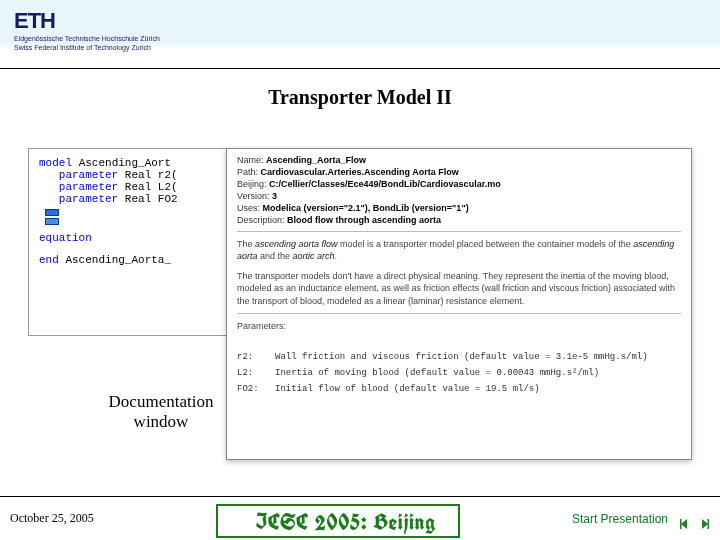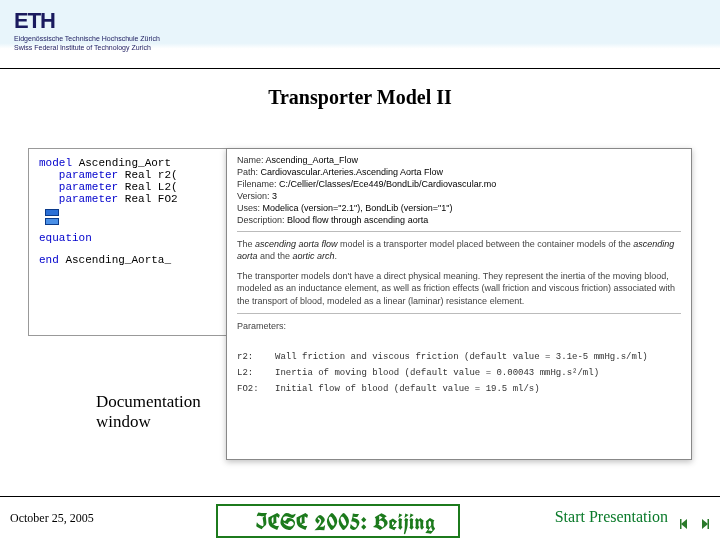--- a/index.html
+++ b/index.html
@@ -13,33 +13,33 @@
   .eq-window { position: absolute; top: 148px; left: 28px; width: 400px; height: 188px; background: #fff; border: 1px solid #999; padding: 8px 10px; font-family: "Courier New", monospace; font-size: 11px; overflow: hidden; }
   .kw-blue { color: #0000cc; }
   .kw-black { color: #000; }
   .icon-block { display: inline-block; width: 30px; height: 18px; position: relative; margin: 4px 0 2px 6px; }
   .icon-block .ib1 { position: absolute; top: 0; left: 0; width: 14px; height: 7px; background: #2a6fd6; border: 1px solid #0a3a8a; }
   .icon-block .ib2 { position: absolute; top: 9px; left: 0; width: 14px; height: 7px; background: #4a8fe6; border: 1px solid #0a3a8a; }
   .doc-window { position: absolute; top: 148px; left: 226px; width: 466px; height: 312px; background: #fff; border: 1px solid #888; box-shadow: 0 2px 6px rgba(0,0,0,0.25); font-family: Arial, sans-serif; font-size: 9px; color: #333; z-index: 5; }
   .doc-inner { padding: 6px 10px 8px 10px; }
   .doc-row { margin-bottom: 2px; }
   .doc-label { color: #333; }
-  .doc-val { font-weight: normal; color: #000; }
+  .doc-val { font-weight: bold; color: #000; }
   .doc-hr { border: 0; border-top: 1px solid #bbb; margin: 6px 0; }
   .doc-desc { font-size: 9px; line-height: 1.35; color: #444; }
   .doc-desc em { color: #222; }
   .param-table { font-family: "Courier New", monospace; font-size: 9px; color: #333; margin-top: 20px; }
   .param-table div { margin-bottom: 6px; display: flex; }
   .param-k { width: 38px; flex-shrink: 0; }
   .eqwin-label { position: absolute; top: 342px; left: 30px; font-family: "Times New Roman", serif; font-size: 17px; color: #000; }
-  .docwin-label { position: absolute; top: 392px; left: 96px; width: 130px; text-align: left; font-family: "Times New Roman", serif; font-size: 17px; color: #000; line-height: 1.15; }
+  .docwin-label { position: absolute; top: 392px; left: 96px; width: 130px; text-align: center; font-family: "Times New Roman", serif; font-size: 17px; color: #000; line-height: 1.15; }
   .footer { position: absolute; bottom: 0; left: 0; width: 720px; height: 44px; border-top: 1px solid #000; }
   .foot-date { position: absolute; left: 10px; bottom: 14px; font-family: "Times New Roman", serif; font-size: 12px; color: #000; }
   .foot-center { position: absolute; left: 216px; bottom: 2px; width: 244px; height: 34px; border: 2px solid #1c7a1c; font-family: "Old English Text MT","UnifrakturCook","Times New Roman",serif; font-size: 22px; font-weight: bold; color: #1c7a1c; text-align: center; line-height: 32px; letter-spacing: 0.5px; padding-left: 16px; }
-  .foot-start { position: absolute; right: 52px; bottom: 14px; font-family: Liberation Serif, serif; font-size: 16px; color: #0a7a2a; }
+  .foot-start { position: absolute; right: 52px; bottom: 14px; font-family: Liberation Sans, sans-serif; font-size: 12px; color: #0a7a2a; }
   .nav-icons { position: absolute; right: 8px; bottom: 8px; display: flex; gap: 3px; }
   .nav-ic { width: 16px; height: 16px; display: flex; align-items: center; justify-content: center; }
   .nav-ic svg { display: block; }
 </style>
 </head>
 <body>
 
 <div class="slide">
 
   <div class="header">
@@ -99,21 +99,21 @@
         <span class="doc-label">Name:</span>
         <span> </span>
         <span class="doc-val">Ascending_Aorta_Flow</span>
       </div>
       <div class="doc-row">
         <span class="doc-label">Path:</span>
         <span> </span>
         <span class="doc-val">Cardiovascular.Arteries.Ascending Aorta Flow</span>
       </div>
       <div class="doc-row">
-        <span class="doc-label">Filename:</span>
+        <span class="doc-label">Beijing:</span>
         <span> </span>
         <span class="doc-val">C:/Cellier/Classes/Ece449/BondLib/Cardiovascular.mo</span>
       </div>
       <div class="doc-row">
         <span class="doc-label">Version:</span>
         <span> </span>
         <span class="doc-val">3</span>
       </div>
       <div class="doc-row">
         <span class="doc-label">Uses:</span>

